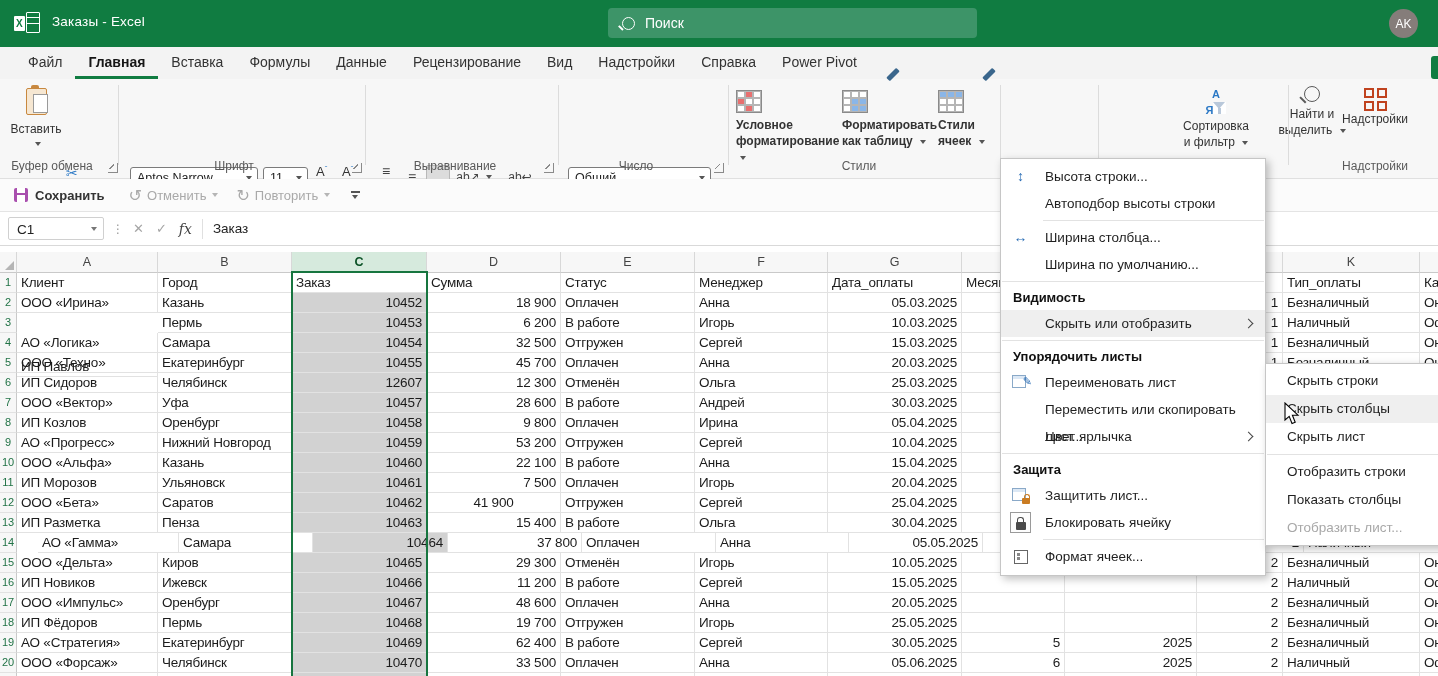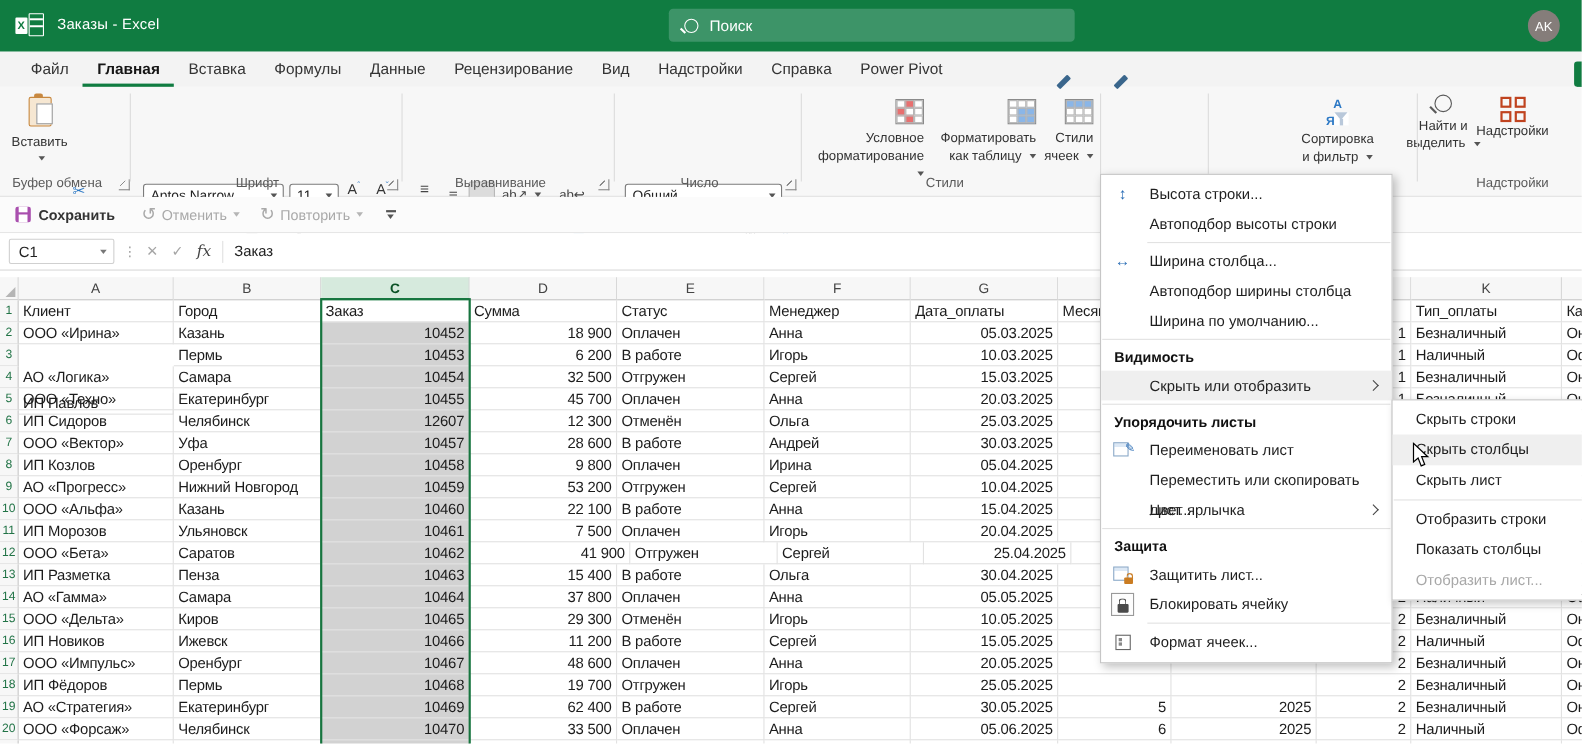--- a/index.html
+++ b/index.html
@@ -74,21 +74,21 @@
   .al.pressed{background:#dcdcdc;border:1px solid #b8b8b8;line-height:22px;box-sizing:border-box;}
 
   
   .acct-ico{display:inline-block;width:16px;height:12px;border:1.5px solid #cb6c1d;border-radius:2px;
     background:linear-gradient(to right,transparent 4px,#cb6c1d 4px,#cb6c1d 5px,transparent 5px);}
   .decb{position:absolute;top:117px;width:26px;height:24px;font-size:8px;line-height:10px;
     text-align:center;color:#333;cursor:pointer;padding-top:2px;box-sizing:border-box;}
   .decb b{color:#2b78c5;font-weight:normal;}
 
   
-  .style-btn{position:absolute;top:7px;text-align:right;cursor:pointer;line-height:16px;}
+  .style-btn{position:absolute;top:7px;text-align:left;cursor:pointer;line-height:16px;font-weight:bold;}
   .ico-grid{display:inline-grid;grid-template-columns:repeat(3,8px);grid-template-rows:repeat(3,7px);
     border:1px solid #8a8a8a;background:#fff;margin-bottom:4px;}
   .ico-grid i{border:0.5px solid #b5b5b5;}
   .ico-grid i.r{background:#e87070;} .ico-grid i.b{background:#8ab6e8;}
   .sbrush{position:absolute;width:14px;height:5px;background:#3a668c;transform:rotate(-45deg);
     border-radius:1px;margin:-14px 0 0 18px;}
 
   
   .cellbtn{position:absolute;left:1006px;height:20px;line-height:20px;cursor:pointer;font-size:12.5px;display:flex;align-items:center;}
   .cellbtn .mini-ico{width:14px;height:12px;margin-right:5px;border:1px solid #4a7fae;position:relative;background:#fff;}
@@ -587,21 +587,21 @@
           <div class="cell num" style="width: 132px;"></div>
           <div class="cell num" style="width: 86px;"></div>
           <div class="cell" style="width: 137px;"></div>
           <div class="cell" style="width: 120px;"></div>
         </div>
         <div class="grow">
           <div class="rnh">12</div>
           <div class="cell" style="width: 141px;">ООО «Бета»</div>
           <div class="cell" style="width: 134px;">Саратов</div>
           <div class="cell num csel" style="width: 135px;">10462</div>
-          <div class="cell num" style="width: 146px;">41 900</div>
+          <div class="cell num" style="width: 134px; text-align: center;">41 900</div>
           <div class="cell" style="width: 134px;">Отгружен</div>
           <div class="cell" style="width: 133px;">Сергей</div>
           <div class="cell num" style="width: 134px;">25.04.2025</div>
           <div class="cell num" style="width: 103px;"></div>
           <div class="cell num" style="width: 132px;"></div>
           <div class="cell num" style="width: 86px;"></div>
           <div class="cell" style="width: 137px;"></div>
           <div class="cell" style="width: 120px;"></div>
         </div>
         <div class="grow">
@@ -614,21 +614,21 @@
           <div class="cell" style="width: 133px;">Ольга</div>
           <div class="cell num" style="width: 134px;">30.04.2025</div>
           <div class="cell num" style="width: 103px;"></div>
           <div class="cell num" style="width: 132px;"></div>
           <div class="cell num" style="width: 86px;"></div>
           <div class="cell" style="width: 137px;"></div>
           <div class="cell" style="width: 120px;"></div>
         </div>
         <div class="grow">
           <div class="rnh">14</div>
-          <div class="cell" style="width: 141px;">АО «Гамма»</div>
+          <div class="cell" style="width: 141px; margin-left: 21px;">АО «Гамма»</div>
           <div class="cell" style="width: 134px;">Самара</div>
           <div class="cell num csel" style="width: 135px;">10464</div>
           <div class="cell num" style="width: 134px;">37 800</div>
           <div class="cell" style="width: 134px;">Оплачен</div>
           <div class="cell" style="width: 133px;">Анна</div>
           <div class="cell num" style="width: 134px;">05.05.2025</div>
           <div class="cell num" style="width: 103px;"></div>
           <div class="cell num" style="width: 132px;"></div>
           <div class="cell num" style="width: 86px;">2</div>
           <div class="cell" style="width: 137px;">Наличный</div>
@@ -745,21 +745,20 @@
 
   <div class="menu" id="fmtmenu">
       <div class="m-item"><div class="m-ico">
           <i class="garr">↕</i>
         </div><div style="display: inline;">Высота строки...</div></div>
       <div class="m-item"><div class="m-ico"></div><div style="display: inline;">Автоподбор высоты строки</div></div>
       <div class="m-sep inset"></div>
       <div class="m-item"><div class="m-ico">
           <i class="garr">↔</i>
         </div><div style="display: inline;">Ширина столбца...</div></div>
-      <div class="m-item"><div class="m-ico"></div><div style="display: inline;">Автоподбор ширины столбца</div></div>
       <div class="m-item"><div class="m-ico"></div><div style="display: inline;">Ширина по умолчанию...</div></div>
       <div class="m-sep"></div>
       <div class="m-head">Видимость</div>
       <div class="m-item hl"><div class="m-ico"></div><div style="display: inline;">Скрыть или отобразить</div><div class="m-arrow"></div></div>
       <div class="m-sep"></div>
       <div class="m-head">Упорядочить листы</div>
       <div class="m-item"><div class="m-ico">
           <i class="sheetb"></i>
           <i class="pencil">✎</i>
         </div><div style="display: inline;">Переименовать лист</div></div>

